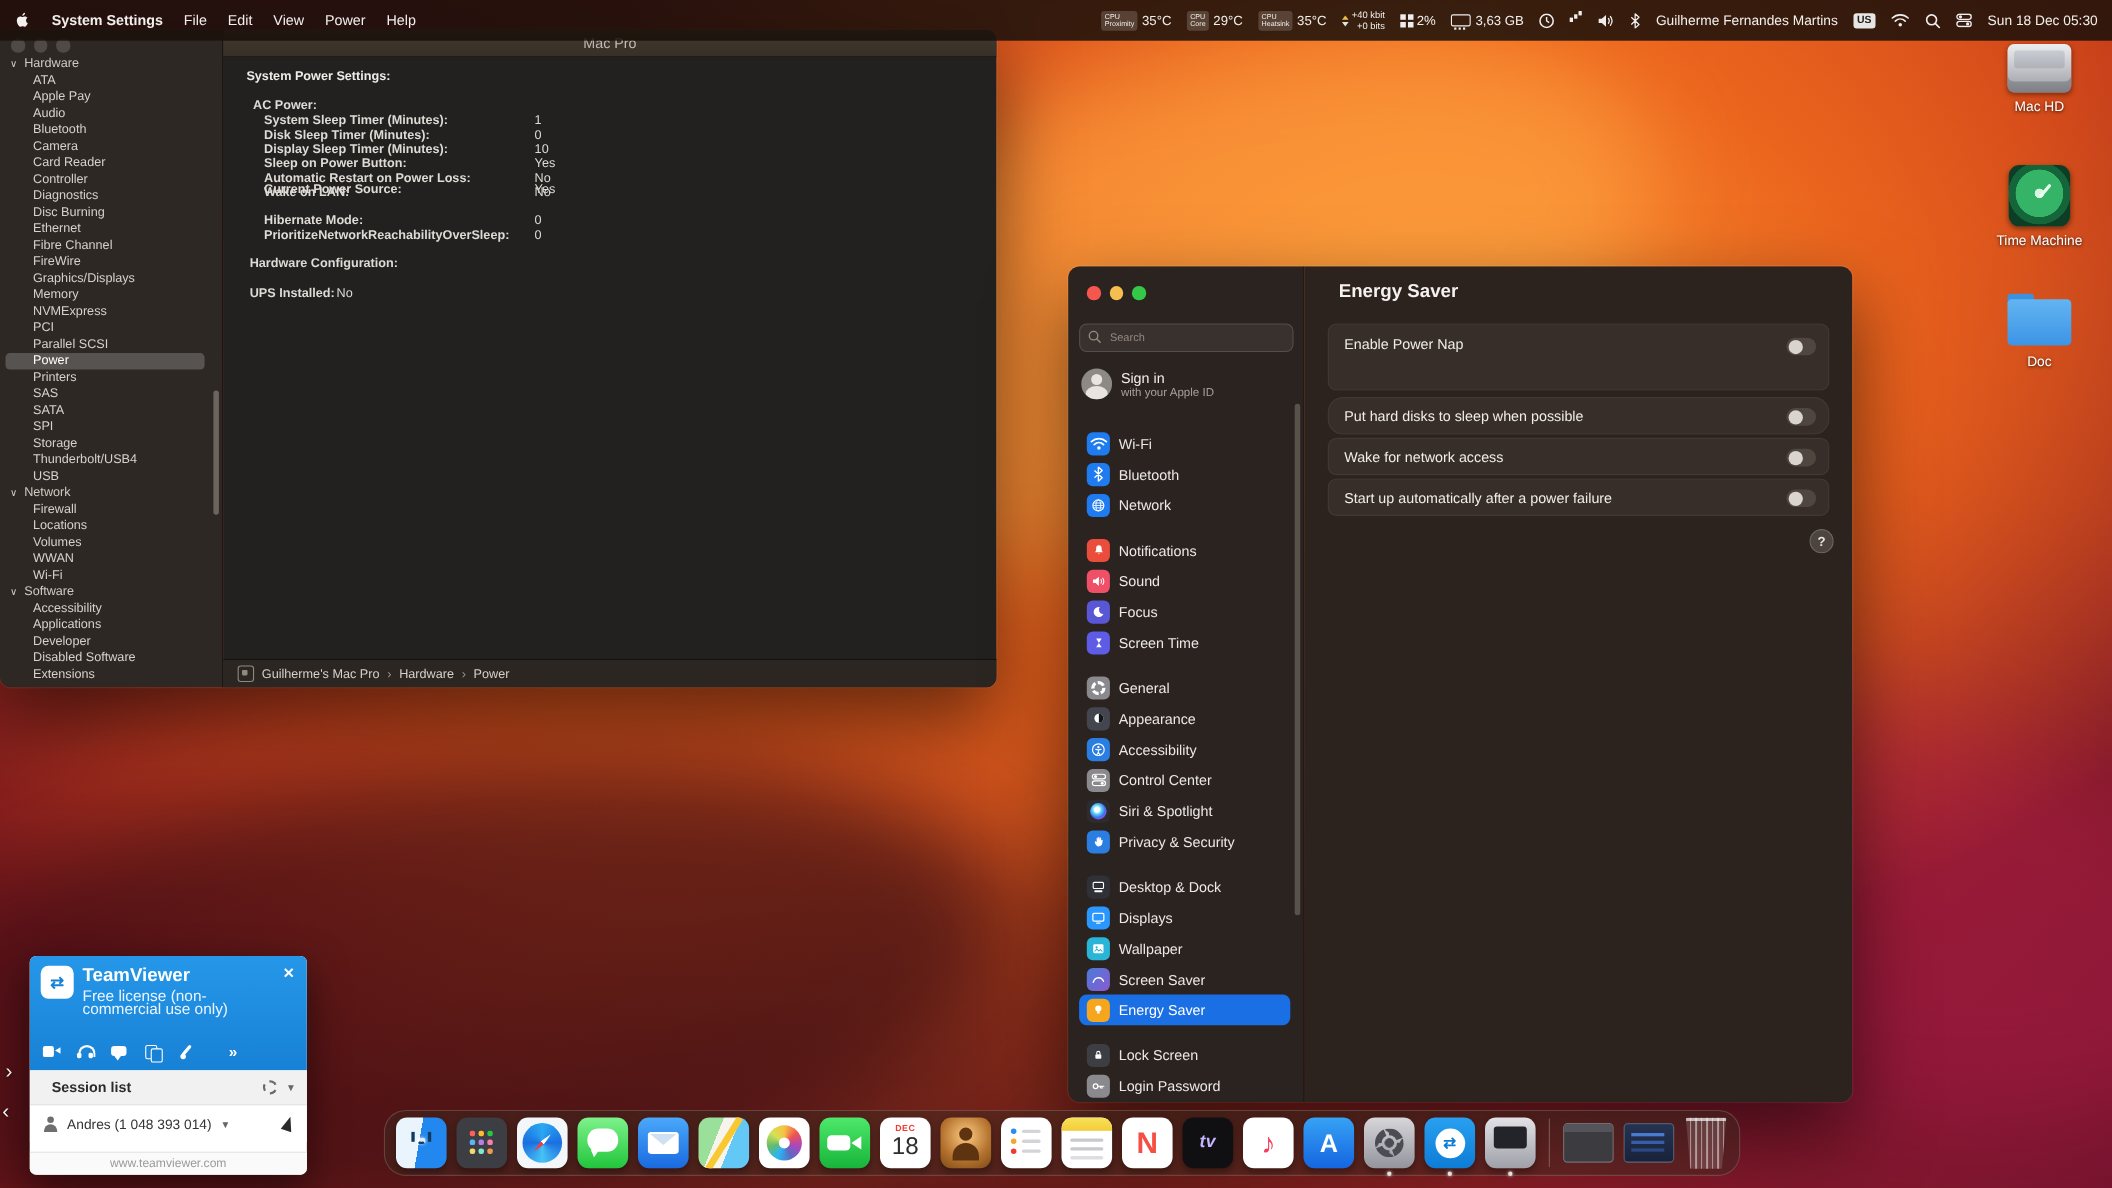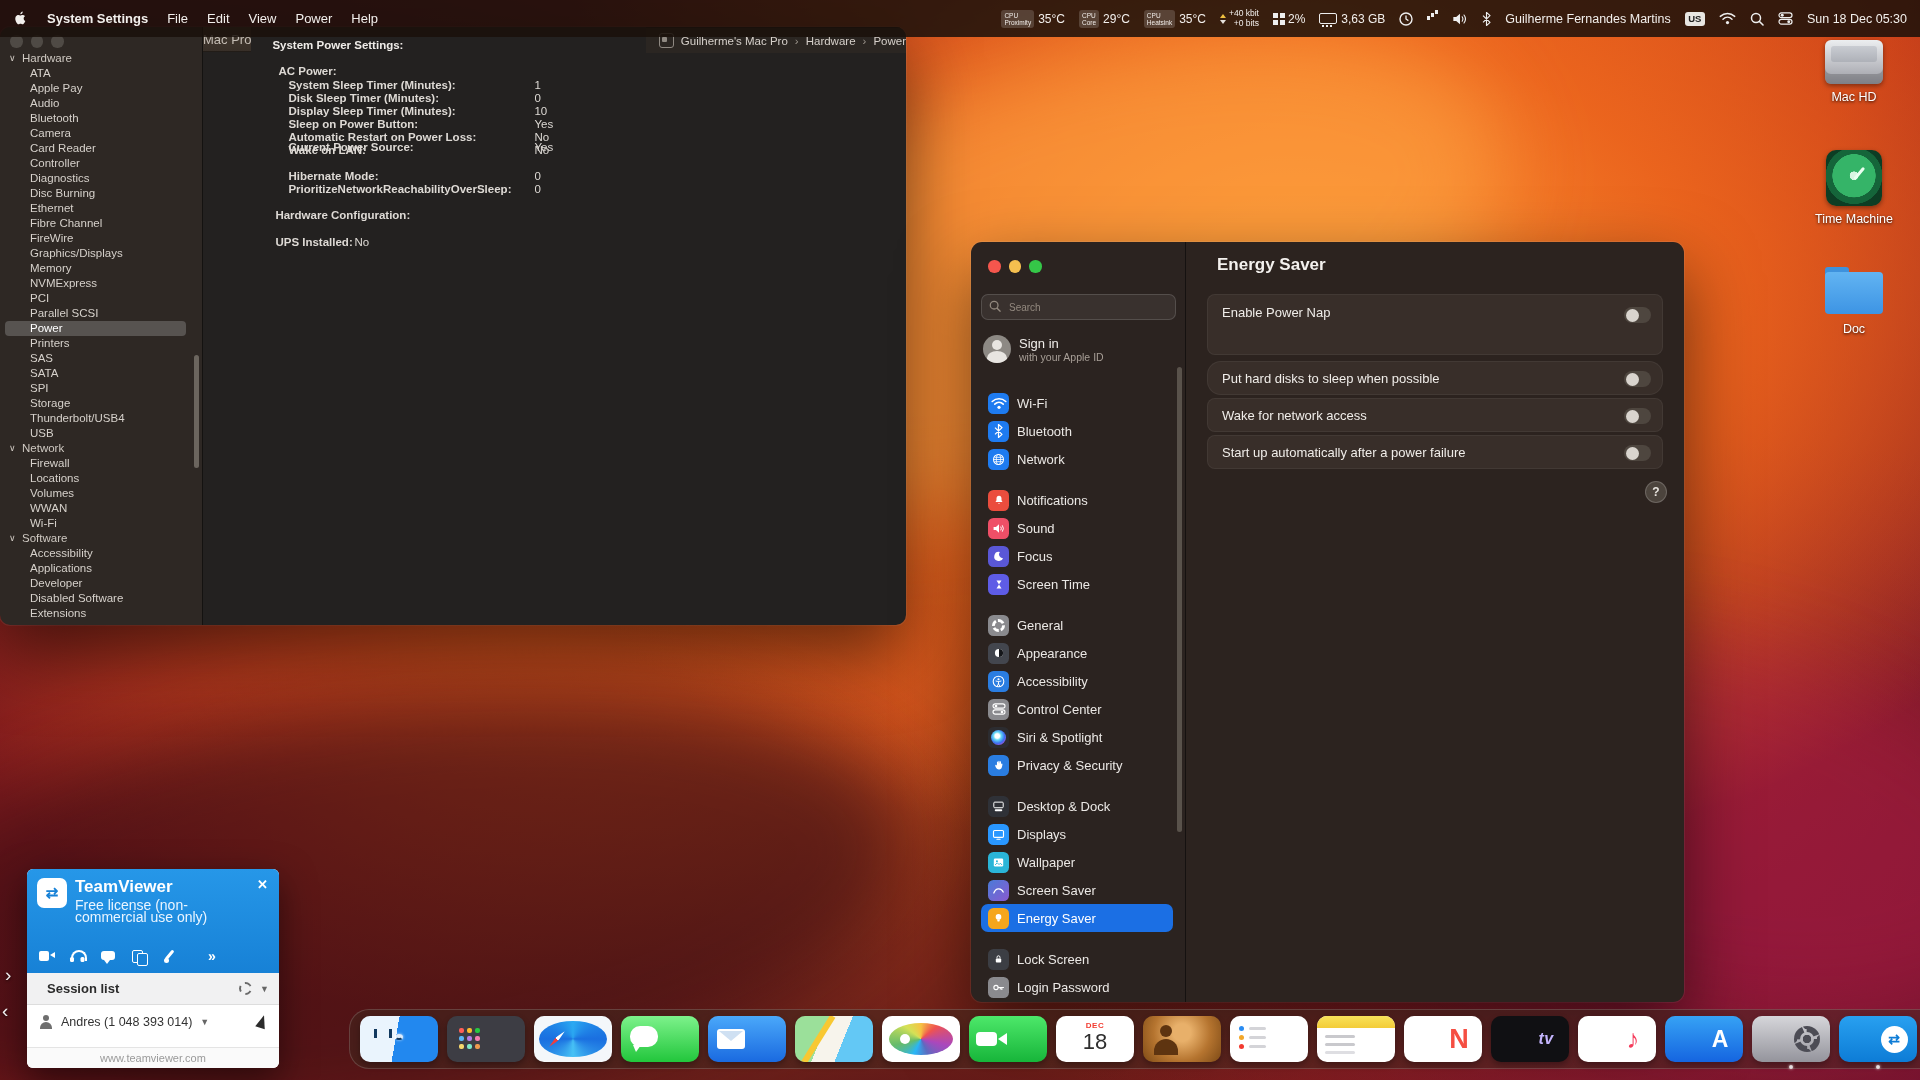--- a/index.html
+++ b/index.html
@@ -45,21 +45,21 @@
   .win-si{left:0;top:27px;width:906px;height:598px;display:flex;z-index:10;}
   .si-side{width:202px;background:#2e2824;border-right:1px solid rgba(0,0,0,.55);position:relative;flex:none;}
   .si-lights{position:absolute;top:8px;left:10px;display:flex;gap:8px;}
   .si-lights .tl{background:#4f4a45;}
   .si-tree{position:absolute;top:24px;left:0;right:0;bottom:0;overflow:hidden;font-size:11.5px;color:#d6d1cb;}
   .t-hd{height:15px;line-height:15px;padding-left:9px;display:flex;gap:4px;color:#cfc9c2;}
   .t-hd .dis{font-size:9px;width:9px;}
   .ti{height:15px;line-height:15px;padding-left:30px;white-space:nowrap;}
   .ti.sel{background:#575350;border-radius:4px;margin:0 16px 0 5px;padding-left:25px;color:#fff;}
   .si-sb{position:absolute;right:3px;top:328px;width:5px;height:113px;border-radius:3px;background:#6b655e;}
-  .si-main{flex:1;display:flex;background:#232120;position:relative;}
+  .si-main{flex:1;display:flex;flex-direction:column;background:#232120;position:relative;}
   .si-tb{height:24px;background:linear-gradient(#43392f,#382f28);border-bottom:1px solid #221c17;
     display:flex;align-items:center;justify-content:center;color:#c4bcb4;font-size:13px;flex:none;}
   .si-body{position:relative;flex:1;color:#dedad5;font-size:11.5px;}
   .si-h{position:absolute;left:21px;top:12px;font-weight:700;color:#efece8;}
   .si-g1{position:absolute;left:27px;top:38px;font-weight:700;}
   .si-row{position:absolute;left:37px;right:10px;height:13px;font-weight:700;}
   .si-v{position:absolute;left:246px;font-weight:400;}
   .si-g2{position:absolute;left:24px;top:182px;font-weight:700;}
   .si-ups{position:absolute;left:24px;top:209px;font-weight:700;}
   .si-upsv{position:absolute;left:103px;top:209px;font-weight:400;}
@@ -139,21 +139,21 @@
   .pers{width:14px;height:14px;position:relative;}
   .pers::before{content:"";position:absolute;left:4px;top:0;width:6px;height:6px;border-radius:50%;background:#6e6e6e;}
   .pers::after{content:"";position:absolute;left:1px;top:7px;width:12px;height:7px;border-radius:6px 6px 0 0;background:#6e6e6e;}
   .cursor-ic{width:0;height:0;border-left:5px solid transparent;border-right:5px solid transparent;border-bottom:13px solid #2b2b2b;transform:rotate(18deg);margin-left:auto;}
   .tv-foot{position:absolute;left:0;right:0;bottom:0;height:20px;background:#fafafa;border-top:1px solid #e4e4e4;
     display:flex;align-items:center;justify-content:center;font-size:11px;color:#9a9a9a;}
   .edge-ch{position:absolute;color:#fff;font-size:19px;text-shadow:0 1px 3px rgba(0,0,0,.7);z-index:25;}
   
   .dock{position:absolute;left:349px;bottom:11px;height:58px;background:rgba(62,42,32,.48);
     border:1px solid rgba(255,255,255,.16);border-radius:20px;display:flex;align-items:center;padding:0 10px;gap:9px;z-index:50;}
-  .dk{width:46px;height:46px;border-radius:10px;position:relative;flex:none;box-shadow:0 3px 6px rgba(0,0,0,.3);padding-left:32px;}
+  .dk{width:46px;height:46px;border-radius:10px;position:relative;flex:none;box-shadow:0 3px 6px rgba(0,0,0,.3);}
   .dk.run::after{content:"";position:absolute;bottom:-7px;left:50%;transform:translateX(-50%);width:4px;height:4px;border-radius:50%;background:rgba(255,255,255,.85);box-shadow:0 0 3px rgba(255,255,255,.8);}
   .dk-finder{background:linear-gradient(100deg,#eaf4fd 0 46%,#2288ef 46%);overflow:hidden;}
   .dk-finder::before{content:"";position:absolute;left:14px;top:13px;width:2.5px;height:9px;background:#12395f;box-shadow:15px 0 0 #12395f;}
   .dk-finder::after{content:"";position:absolute;left:10px;top:18px;width:26px;height:14px;border:2.5px solid #12395f;border-top:none;border-left-color:transparent;border-right-color:transparent;border-radius:0 0 14px 14px;}
   .dk-launch{background:#3d3d44;}
   .dk-launch::before{content:"";position:absolute;top:12px;left:12px;width:5px;height:5px;border-radius:2px;background:#ff5f57;
     box-shadow:8px 0 0 #febc2e,16px 0 0 #28c840,0 8px 0 #59b6f9,8px 8px 0 #b37fe8,16px 8px 0 #f77fb0,0 16px 0 #f5d76e,8px 16px 0 #7ee8c8,16px 16px 0 #f09a4e;}
   .dk-safari{background:#f4f7fa;}
   .dk-safari::before{content:"";position:absolute;inset:5px;border-radius:50%;background:conic-gradient(#2ba9f2,#1a6fe0,#47c2f5,#1a6fe0,#2ba9f2);}
   .dk-safari::after{content:"";position:absolute;left:21px;top:12px;width:4px;height:22px;transform:rotate(45deg);

